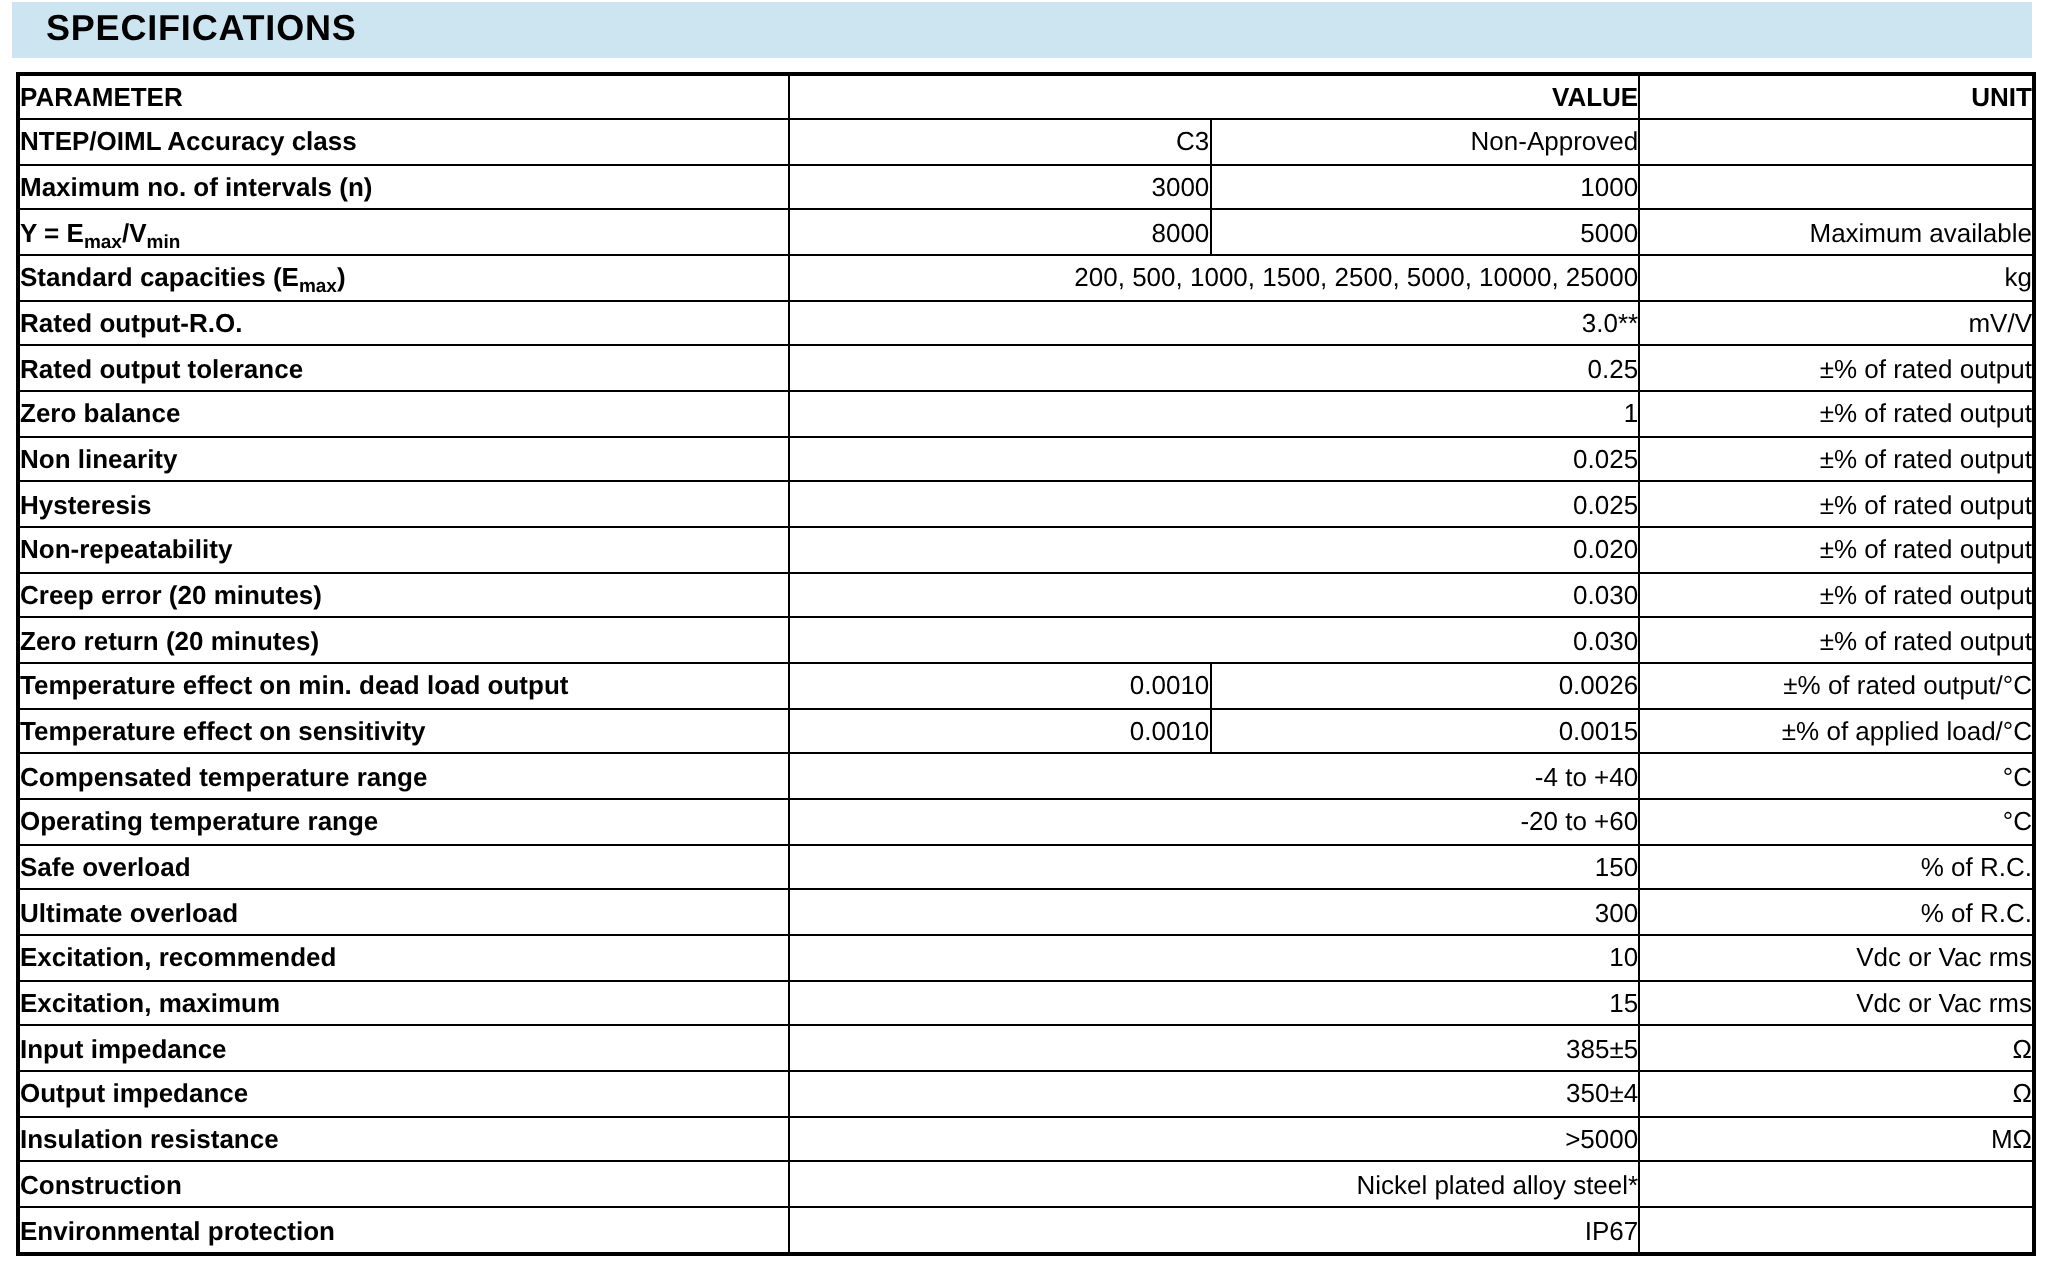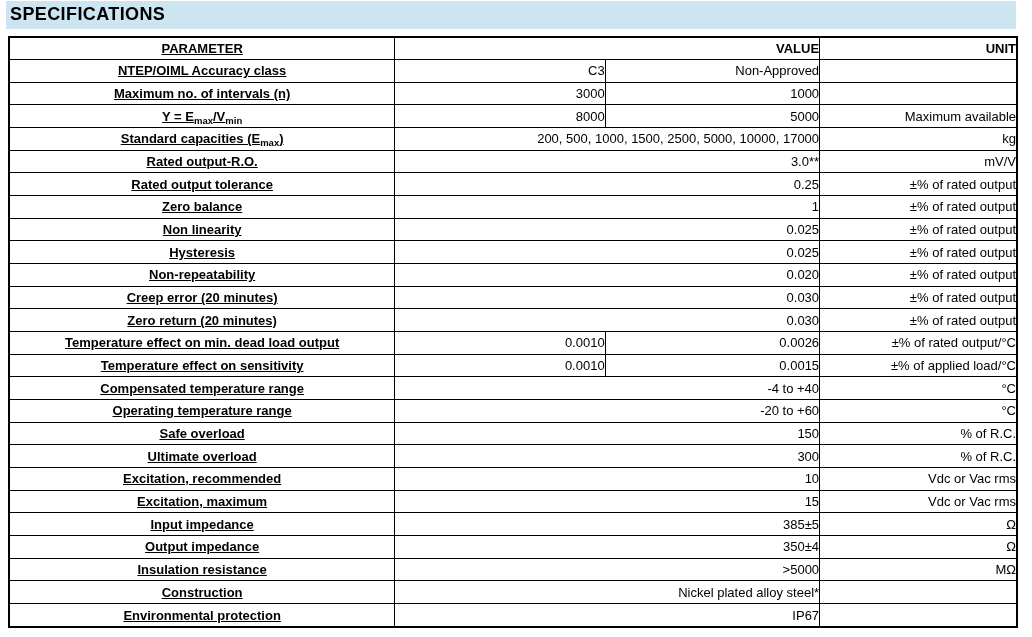--- a/index.html
+++ b/index.html
@@ -25,21 +25,21 @@
     height: 28px;
     background: #cde4f1;
     display: flex;
     align-items: center;
   }
   .title-bar .title-text {
     font-size: 18px;
     font-weight: 900;
     letter-spacing: 0.4px;
     color: #000000;
-    padding-left: 4px;
+    padding-left: 17px;
     padding-bottom: 2px;
   }
   table.spec {
     position: absolute;
     left: 8px;
     top: 36px;
     width: 1010px;
     height: 592px;
     border-collapse: collapse;
     table-layout: fixed;
@@ -49,24 +49,23 @@
   table.spec th, table.spec td {
     border: 1px solid #000000;
     padding: 0;
     height: 21px;
     vertical-align: middle;
     white-space: nowrap;
     overflow: hidden;
   }
   table.spec { border: 2px solid #000000; }
   th.h-param, td.param {
-    text-align: center;
+    text-align: left;
     padding-left: 21px;
     font-weight: bold;
-    text-decoration: underline;
   }
   .center { text-align: right; }
   .bold { font-weight: normal; }
   td.param sub {
     font-size: 9.5px;
     line-height: 0;
     vertical-align: baseline;
     position: relative;
     top: 3px;
     font-weight: bold;
@@ -110,21 +109,21 @@
           <td class="center"></td>
         </tr>
         <tr>
           <td class="param"><span>Y = E</span><sub>max</sub><span>/V</span><sub>min</sub></td>
           <td class="center">8000</td>
           <td class="center">5000</td>
           <td class="center">Maximum available</td>
         </tr>
         <tr>
           <td class="param"><span>Standard capacities (E</span><sub>max</sub><span>)</span></td>
-          <td colspan="2" class="center">200, 500, 1000, 1500, 2500, 5000, 10000, 17000</td>
+          <td colspan="2" class="center">200, 500, 1000, 1500, 2500, 5000, 10000, 25000</td>
           <td class="center">kg</td>
         </tr>
         <tr>
           <td class="param"><span>Rated output-R.O.</span></td>
           <td colspan="2" class="center">3.0**</td>
           <td class="center">mV/V</td>
         </tr>
         <tr>
           <td class="param"><span>Rated output tolerance</span></td>
           <td colspan="2" class="center">0.25</td>

